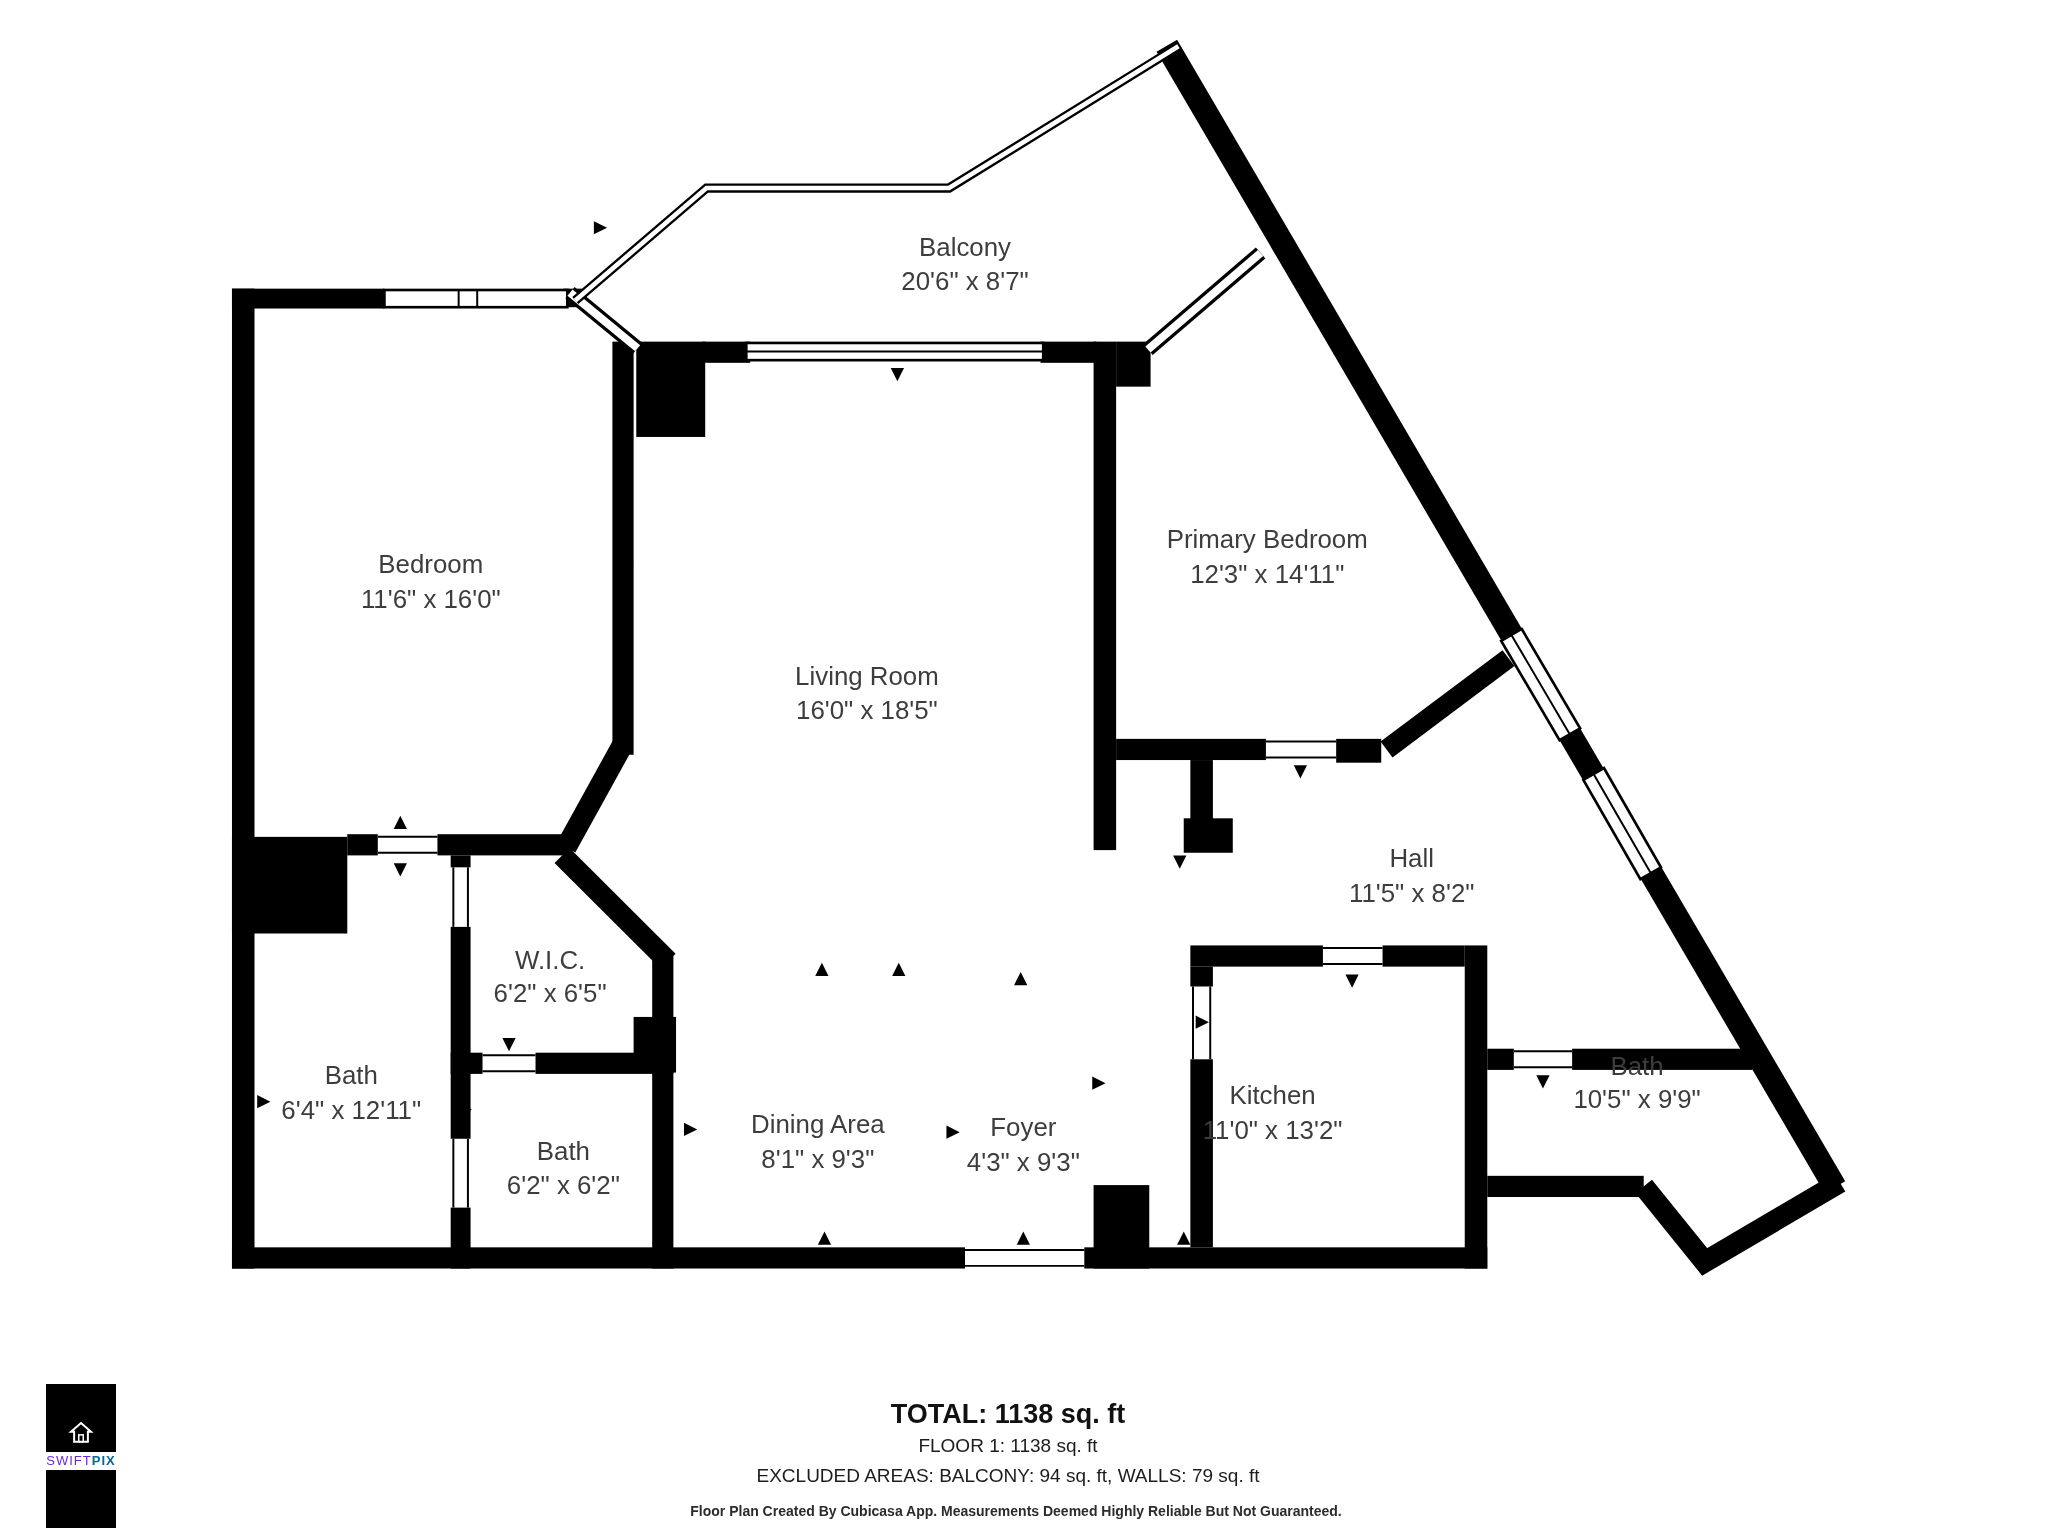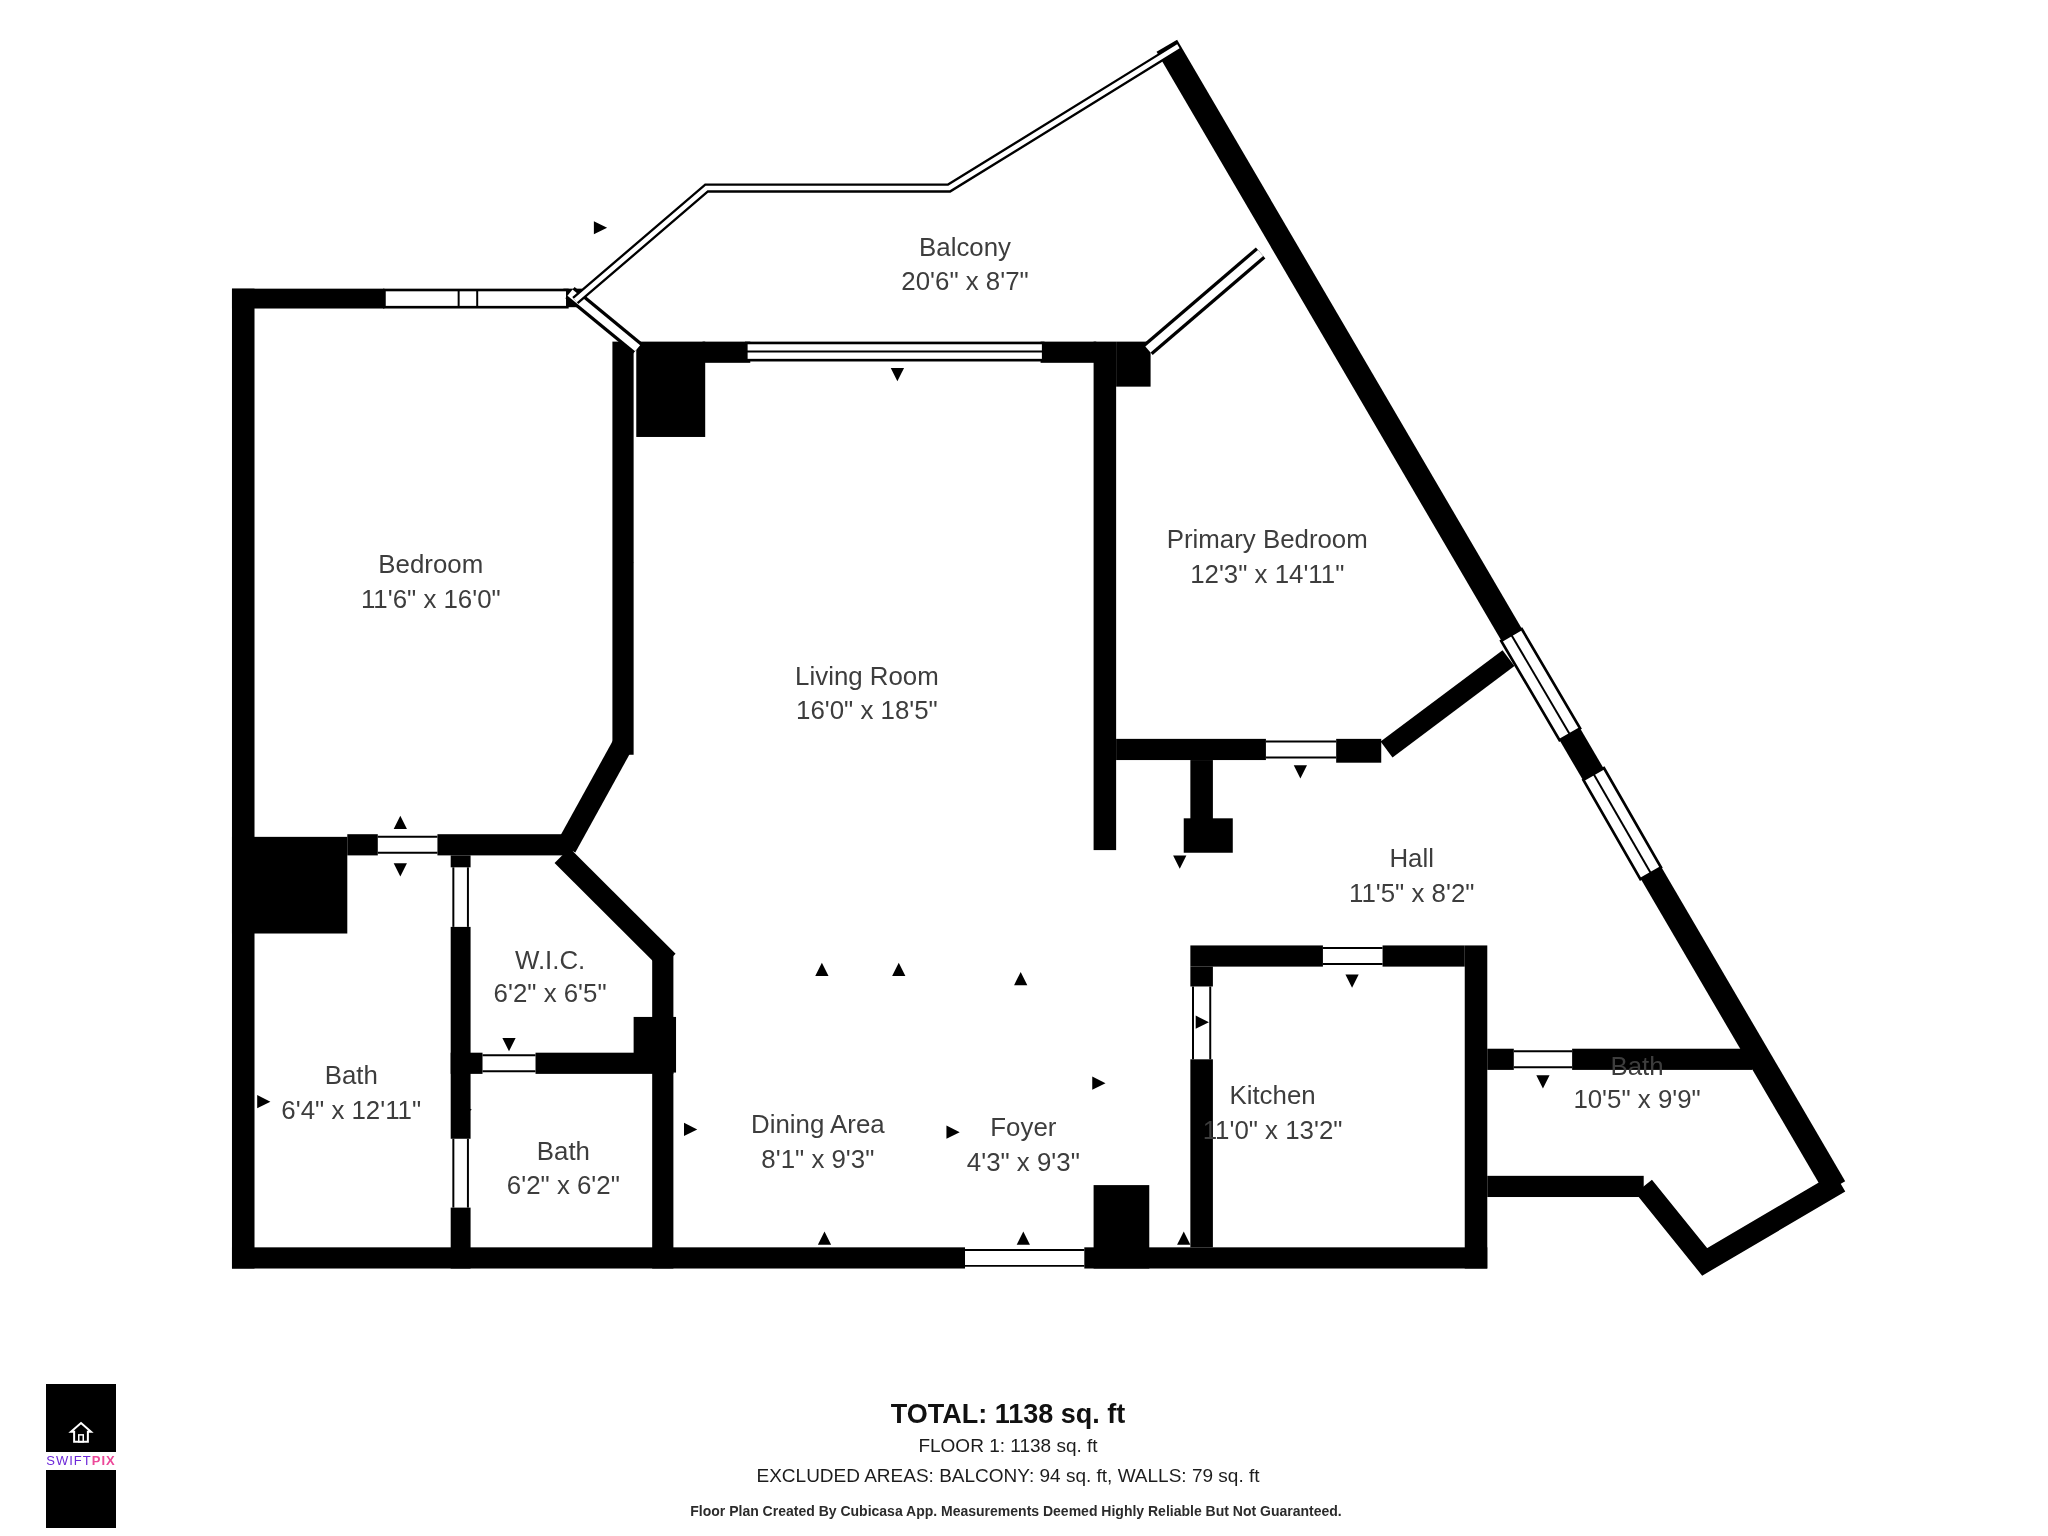--- a/index.html
+++ b/index.html
@@ -15,21 +15,21 @@
   .footer{position:absolute;left:0;width:100%;top:1398px;text-align:center;}
   .footer .total{font-size:27px;font-weight:bold;color:#111111;line-height:33px;}
   .footer .line{font-size:19px;color:#1c1c1c;line-height:30px;}
   .footer .disclaimer{font-size:14px;font-weight:bold;color:#2b2b2b;margin-top:12px;padding-left:16px;}
   .logo{position:absolute;left:46px;top:1384px;width:70px;}
   .logo-sq{width:70px;background:#000000;display:flex;align-items:flex-end;justify-content:center;}
   .logo-sq.top{height:68px;padding-bottom:4px;box-sizing:border-box;}
   .logo-sq.bottom{height:58px;}
   .logo-text{font-size:13px;letter-spacing:1px;text-align:center;line-height:18px;white-space:nowrap;}
   .logo-text .pre{color:#6d28d9;}
-  .logo-text .suf{color:#ec4899;font-weight:bold;}
+  .logo-text .suf{color:#0369a1;font-weight:bold;}
 </style>
 </head>
 <body>
 
 <div class="canvas">
 
   <svg class="plan-svg" width="2048" height="1536" viewBox="0 0 1545 1160" preserveAspectRatio="none">
 
     <g class="walls">
       <rect x="175" y="218" width="17" height="740"></rect>

